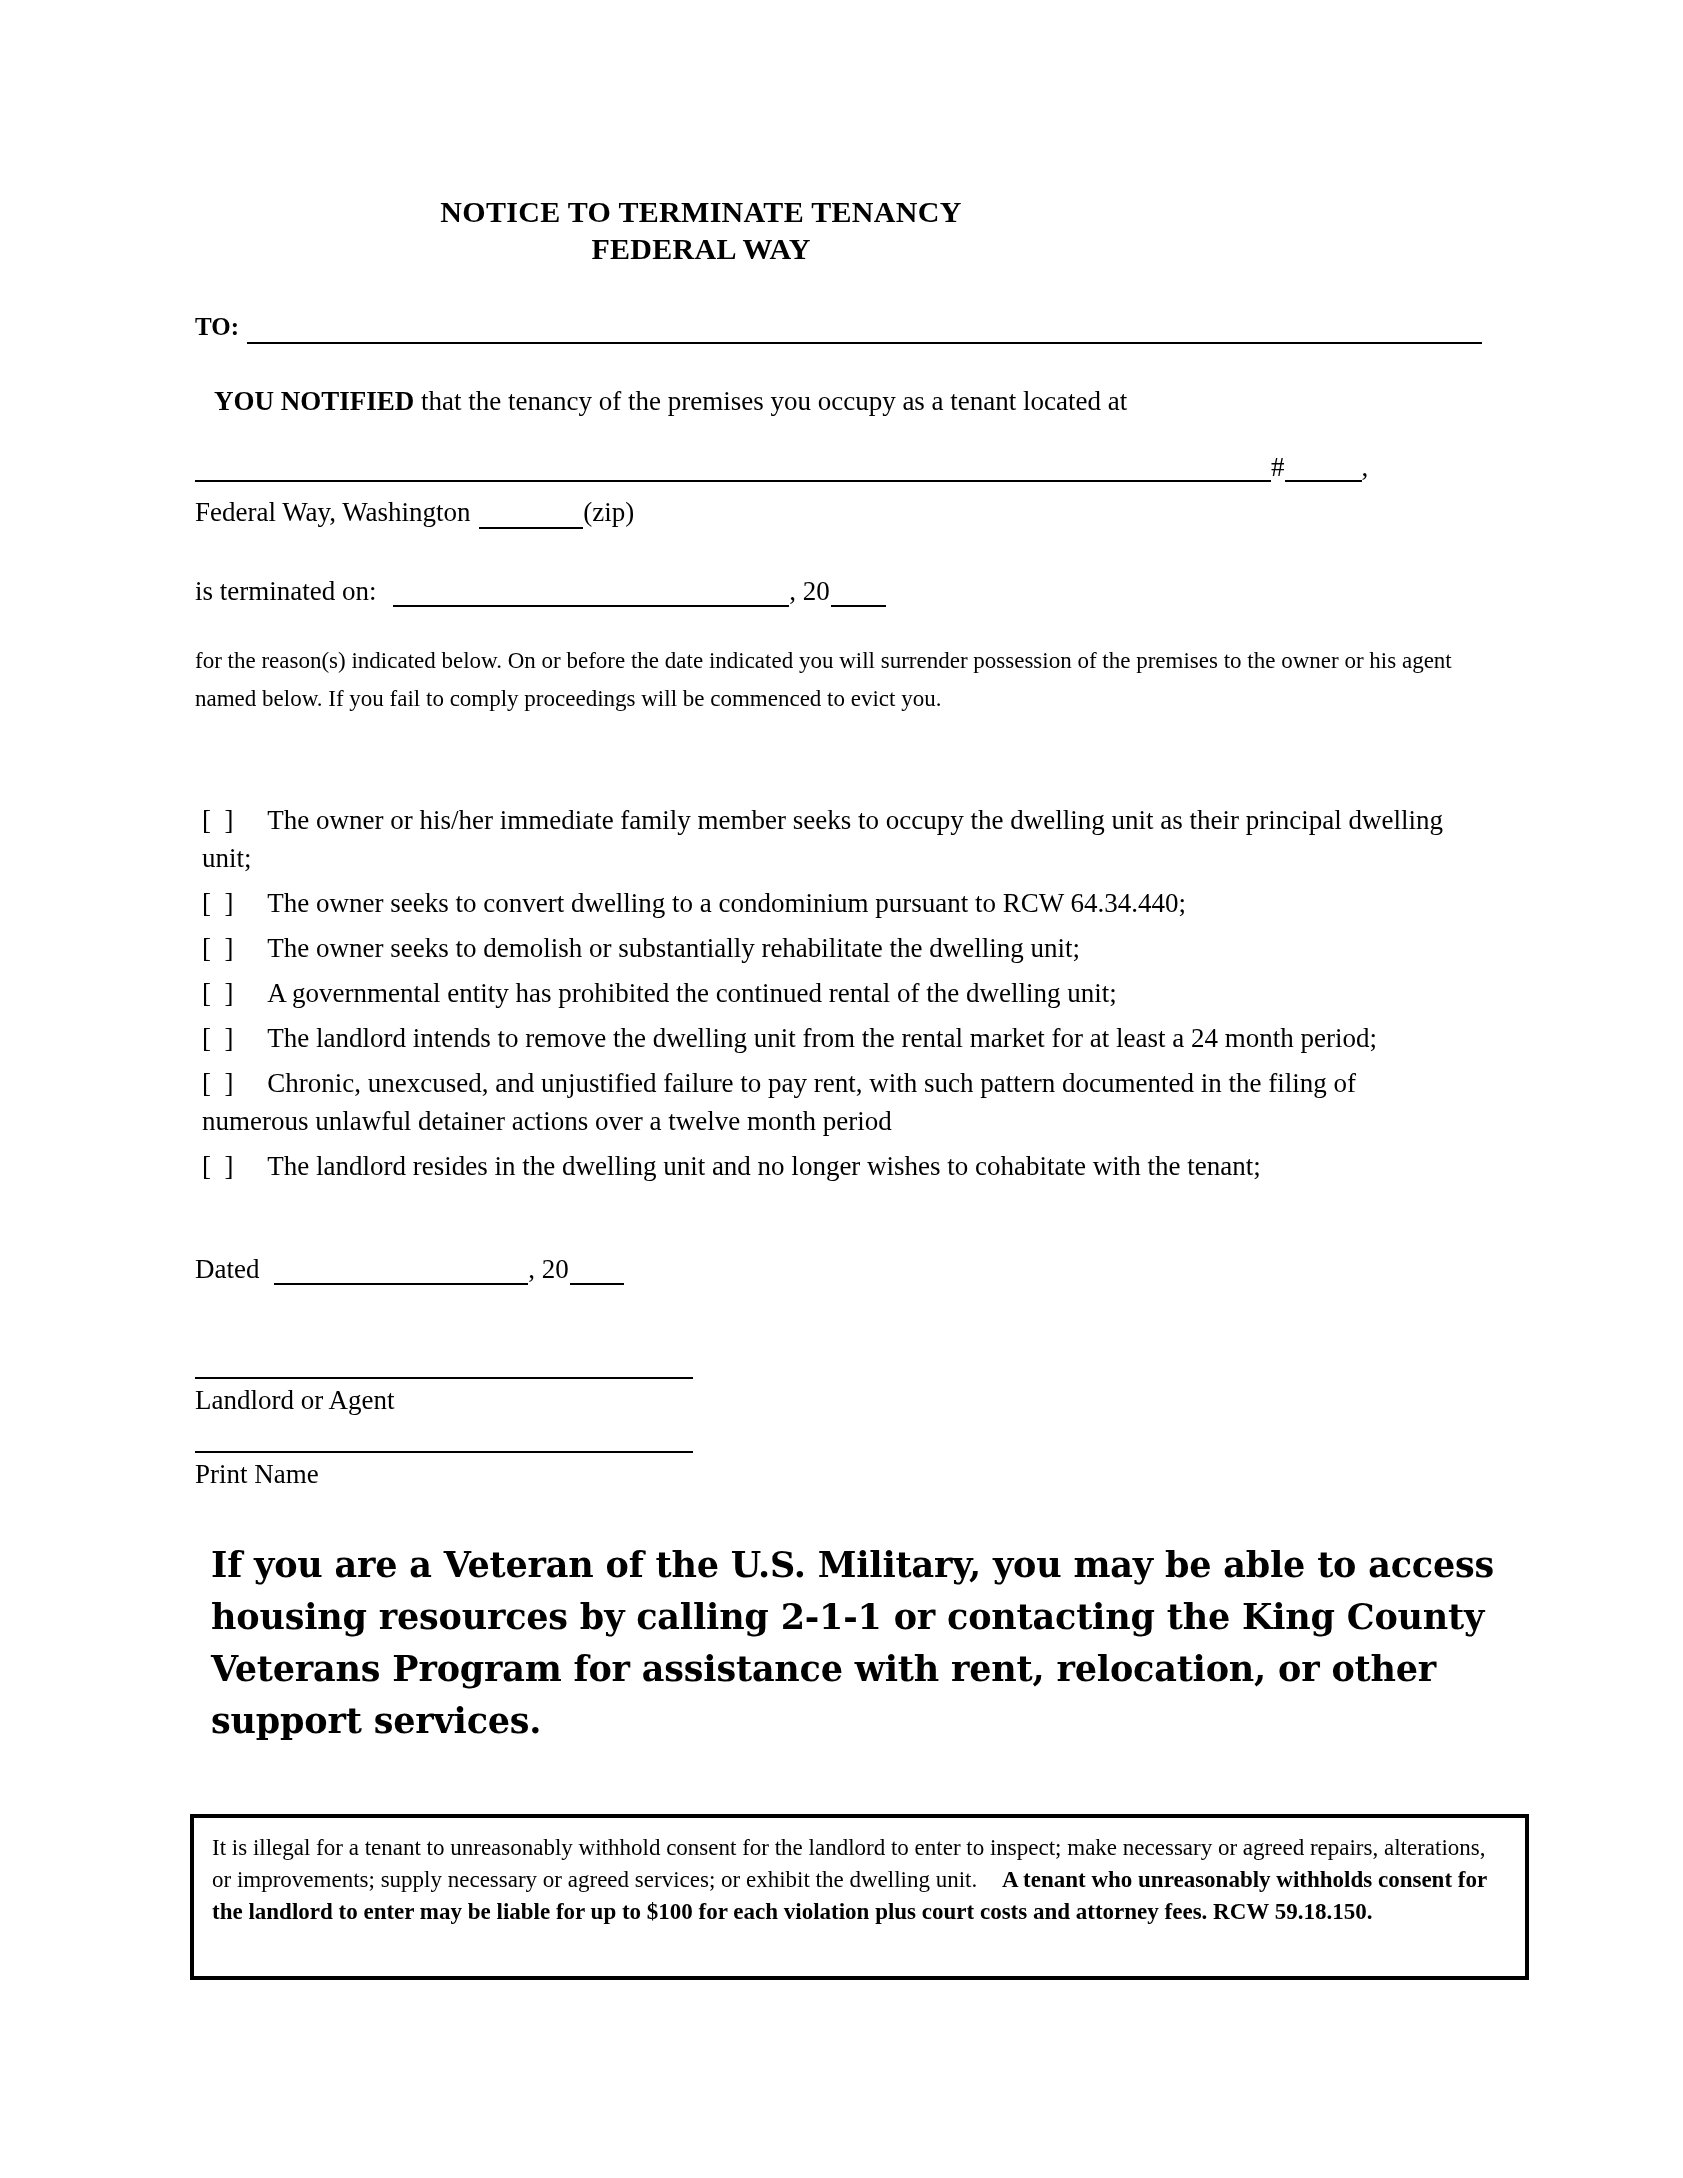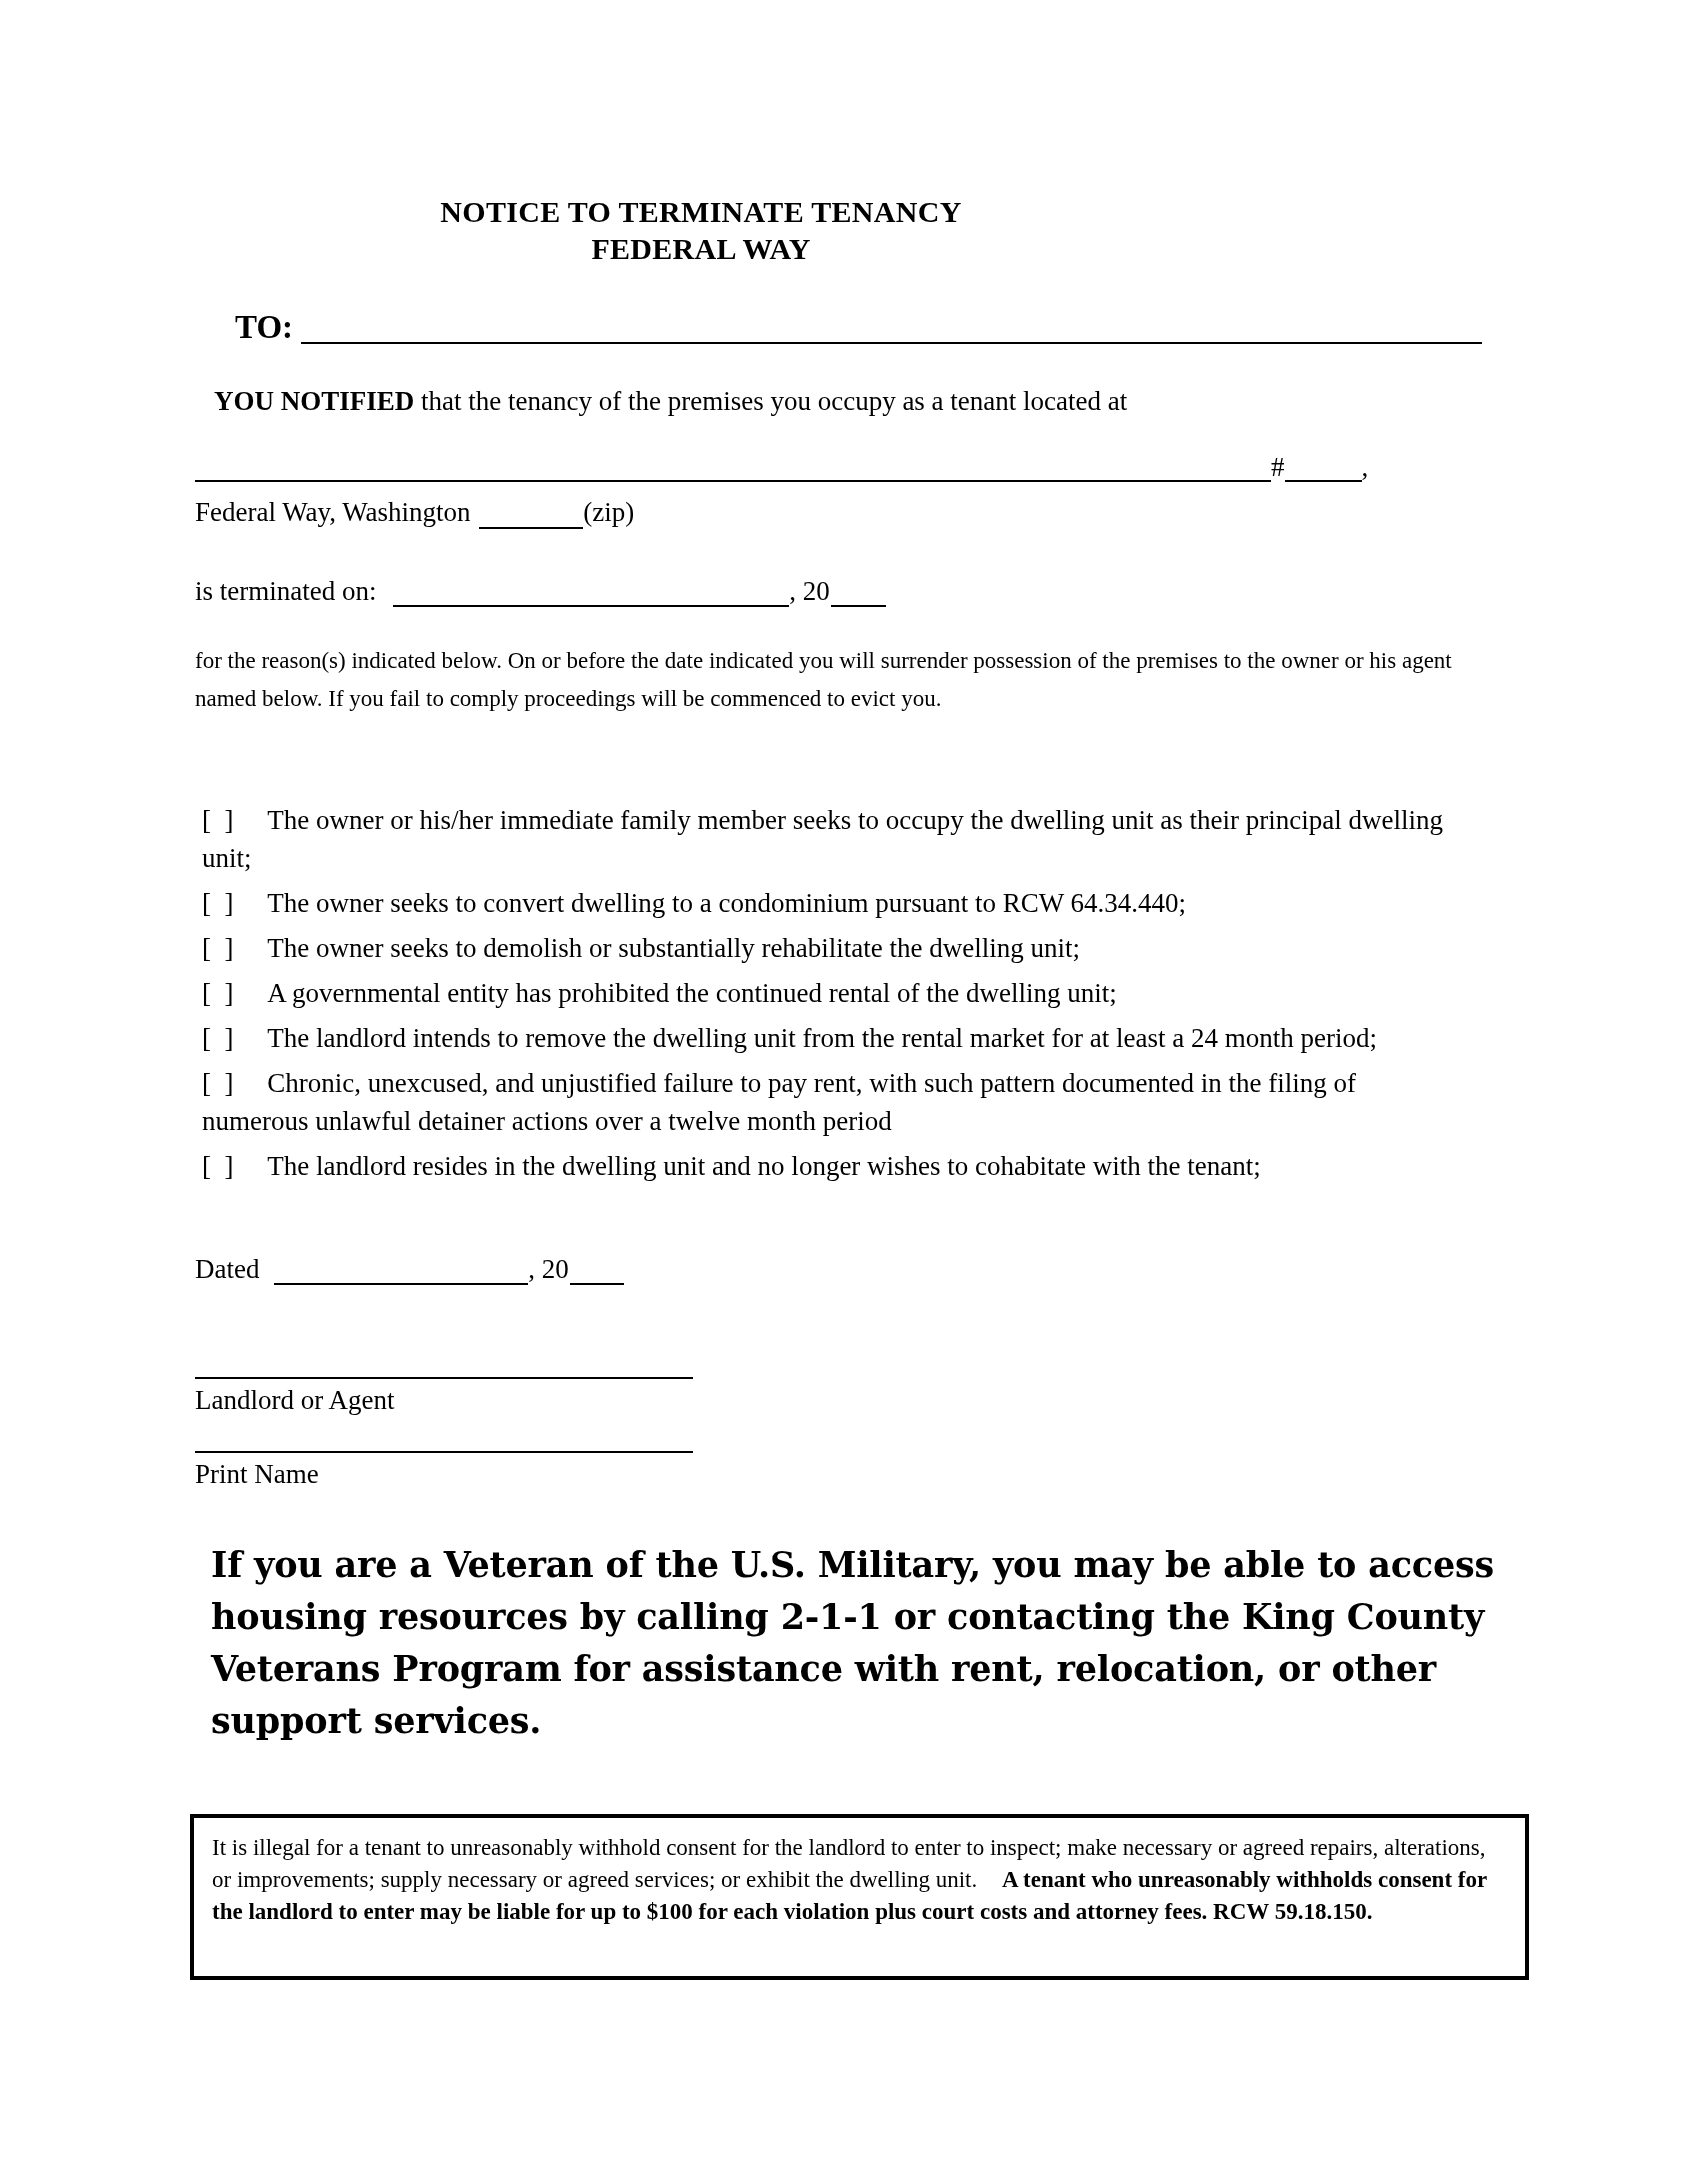--- a/index.html
+++ b/index.html
@@ -48,24 +48,23 @@
     position: absolute;
     top: 310px;
     left: 195px;
     width: 1287px;
     font-size: 29px;
     display: flex;
     align-items: flex-end;
   }
   .to-label {
     font-weight: bold;
-    font-size: 33px;
+    font-size: 25px;
     line-height: 34px;
     white-space: pre;
-    margin-left: 40px;
   }
   .to-rule {
     flex: 1;
     border-bottom: 2px solid #000;
     height: 26px;
     margin-left: 8px;
   }
 
   
   .notified-row {

